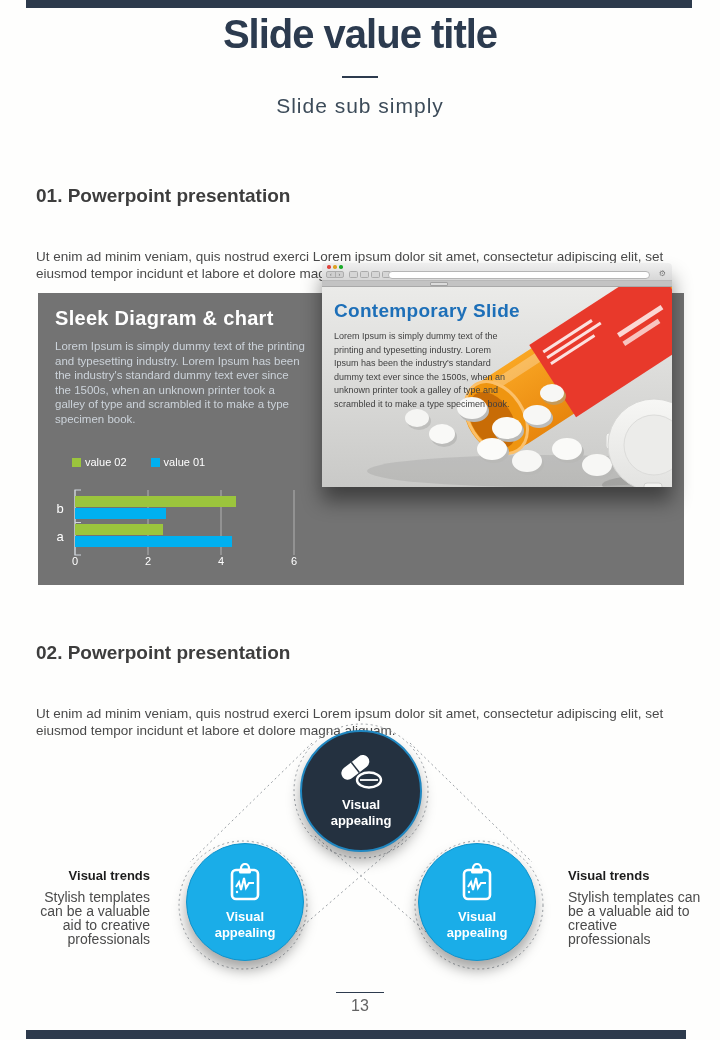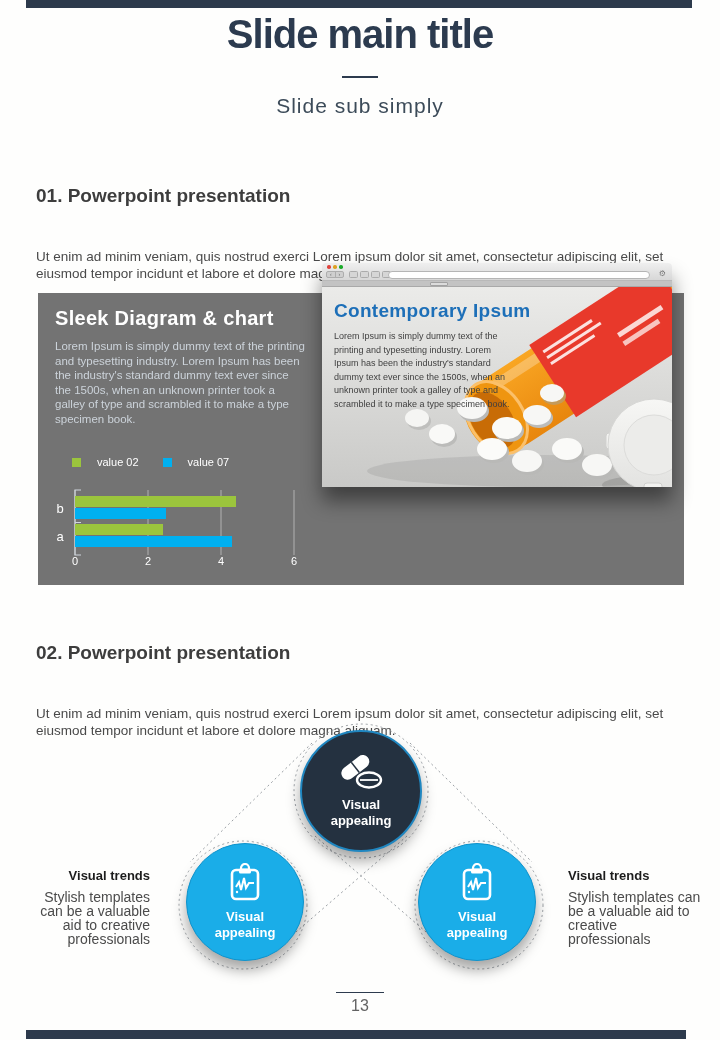--- a/index.html
+++ b/index.html
@@ -28,21 +28,21 @@
   .s1-heading { left:36px; top:185px; }
   .s1-body    { left:36px; top:211px; }
   .s2-heading { left:36px; top:642px; }
   .s2-body    { left:36px; top:668px; }
 
   
   .panel { left:38px; top:293px; width:646px; height:292px; background:#737373; }
   .panel-heading { left:17px; top:14px; font-size:20px; font-weight:bold; color:#ffffff; letter-spacing:.3px; }
   .panel-body { left:17px; top:46px; width:252px; font-size:11.5px; line-height:14.5px; color:#ccd3da; }
   .legend { left:34px; top:163px; display:flex; gap:24px; align-items:center; }
-  .legend-item { display:flex; align-items:center; gap:16px; }
+  .legend-item { display:flex; align-items:center; gap:4px; }
   .legend-swatch { width:9px; height:9px; display:inline-block; }
   .legend-label { font-size:11px; color:#ffffff; }
   .plot { left:0; top:0; width:646px; height:292px; }
   .bar { position:absolute; height:11px; }
   .cat-label { position:absolute; width:18px; text-align:center; font-size:13px; color:#ffffff; }
   .tick-label { position:absolute; top:262px; width:22px; text-align:center; font-size:11px; color:#ffffff; }
 
   
   .browser { left:322px; top:263px; width:350px; height:224px; border-radius:4px 4px 0 0;
              box-shadow:0 14px 20px rgba(0,0,0,.45); z-index:5; }
@@ -94,39 +94,39 @@
   .footer-line { left:336px; top:992px; width:48px; height:0; border-top:1.5px solid #2d3b4e; }
   .page-number { left:0; top:997px; width:720px; text-align:center; font-size:16px; color:#636363; }
 </style>
 </head>
 <body>
 
 <div class="page">
 
   <div class="abs top-bar"></div>
 
-  <div class="abs main-title">Slide main title</div>
+  <div class="abs main-title">Slide value title</div>
   <div class="abs title-divider"></div>
   <div class="abs sub-title">Slide sub simply</div>
 
   <div class="abs section-heading s1-heading">01. Powerpoint presentation</div>
   <div class="abs section-body s1-body">Ut enim ad minim veniam, quis nostrud exerci  Lorem ipsum dolor sit amet, consectetur adipiscing elit, set eiusmod tempor incidunt et labore et dolore magna aliquam.</div>
 
   <div class="abs panel">
     <div class="abs panel-heading">Sleek Diagram &amp; chart</div>
     <div class="abs panel-body">Lorem Ipsum is simply dummy text of the printing and typesetting industry. Lorem Ipsum has been the industry's standard dummy text ever since the 1500s, when an unknown printer took a galley of type and scrambled it to make a type specimen book.</div>
 
     <div class="abs legend">
       <div class="legend-item">
         <span class="legend-swatch" id="swatch-0" style="background: rgb(155, 197, 61);"></span>
         <span class="legend-label">value 02</span>
       </div>
       <div class="legend-item">
         <span class="legend-swatch" id="swatch-1" style="background: rgb(0, 176, 240);"></span>
-        <span class="legend-label">value 07</span>
+        <span class="legend-label">value 01</span>
       </div>
     </div>
 
     <div class="abs plot" id="plot">
       <svg width="646" height="292" style="position:absolute;left:0;top:0">
         <g id="gridlines" stroke="rgba(255,255,255,0.45)" stroke-width="1">
             <line x1="37" x2="37" y1="197" y2="262"></line>
             <line x1="110" x2="110" y1="197" y2="262"></line>
             <line x1="183" x2="183" y1="197" y2="262"></line>
             <line x1="256" x2="256" y1="197" y2="262"></line>
@@ -227,21 +227,21 @@
         </g>
         <g>
           <ellipse cx="330" cy="198" rx="50" ry="10" fill="#000000" opacity="0.12"></ellipse>
           <rect x="284" y="146" width="12" height="16" rx="3" fill="#f2f2f0" stroke="#d0d0ce"></rect>
           <rect x="358" y="128" width="12" height="16" rx="3" fill="#f2f2f0" stroke="#d0d0ce"></rect>
           <circle cx="332" cy="158" r="46" fill="url(#capGrad)" stroke="#d6d6d4"></circle>
           <circle cx="332" cy="158" r="30" fill="#ececea" stroke="#dcdcda"></circle>
           <rect x="322" y="196" width="18" height="10" rx="3" fill="#f2f2f0" stroke="#d0d0ce"></rect>
         </g>
       </svg>
-      <div class="browser-heading">Contemporary Ipsum</div>
+      <div class="browser-heading">Contemporary Slide</div>
       <div class="browser-body">Lorem Ipsum is simply dummy text of the printing and typesetting industry. Lorem Ipsum has been the industry's standard dummy text ever since the 1500s, when an unknown printer took a galley of type and scrambled it to make a type specimen book.</div>
     </div>
   </div>
 
   <div class="abs section-heading s2-heading">02. Powerpoint presentation</div>
   <div class="abs section-body s2-body">Ut enim ad minim veniam, quis nostrud exerci  Lorem ipsum dolor sit amet, consectetur adipiscing elit, set eiusmod tempor incidunt et labore et dolore magna aliquam.</div>
 
   <svg class="abs diagram-lines">
     <g stroke="#9a9fa4" stroke-width="1" stroke-dasharray="2 3" fill="none">
       <line x1="312" y1="28" x2="190" y2="147"></line>

